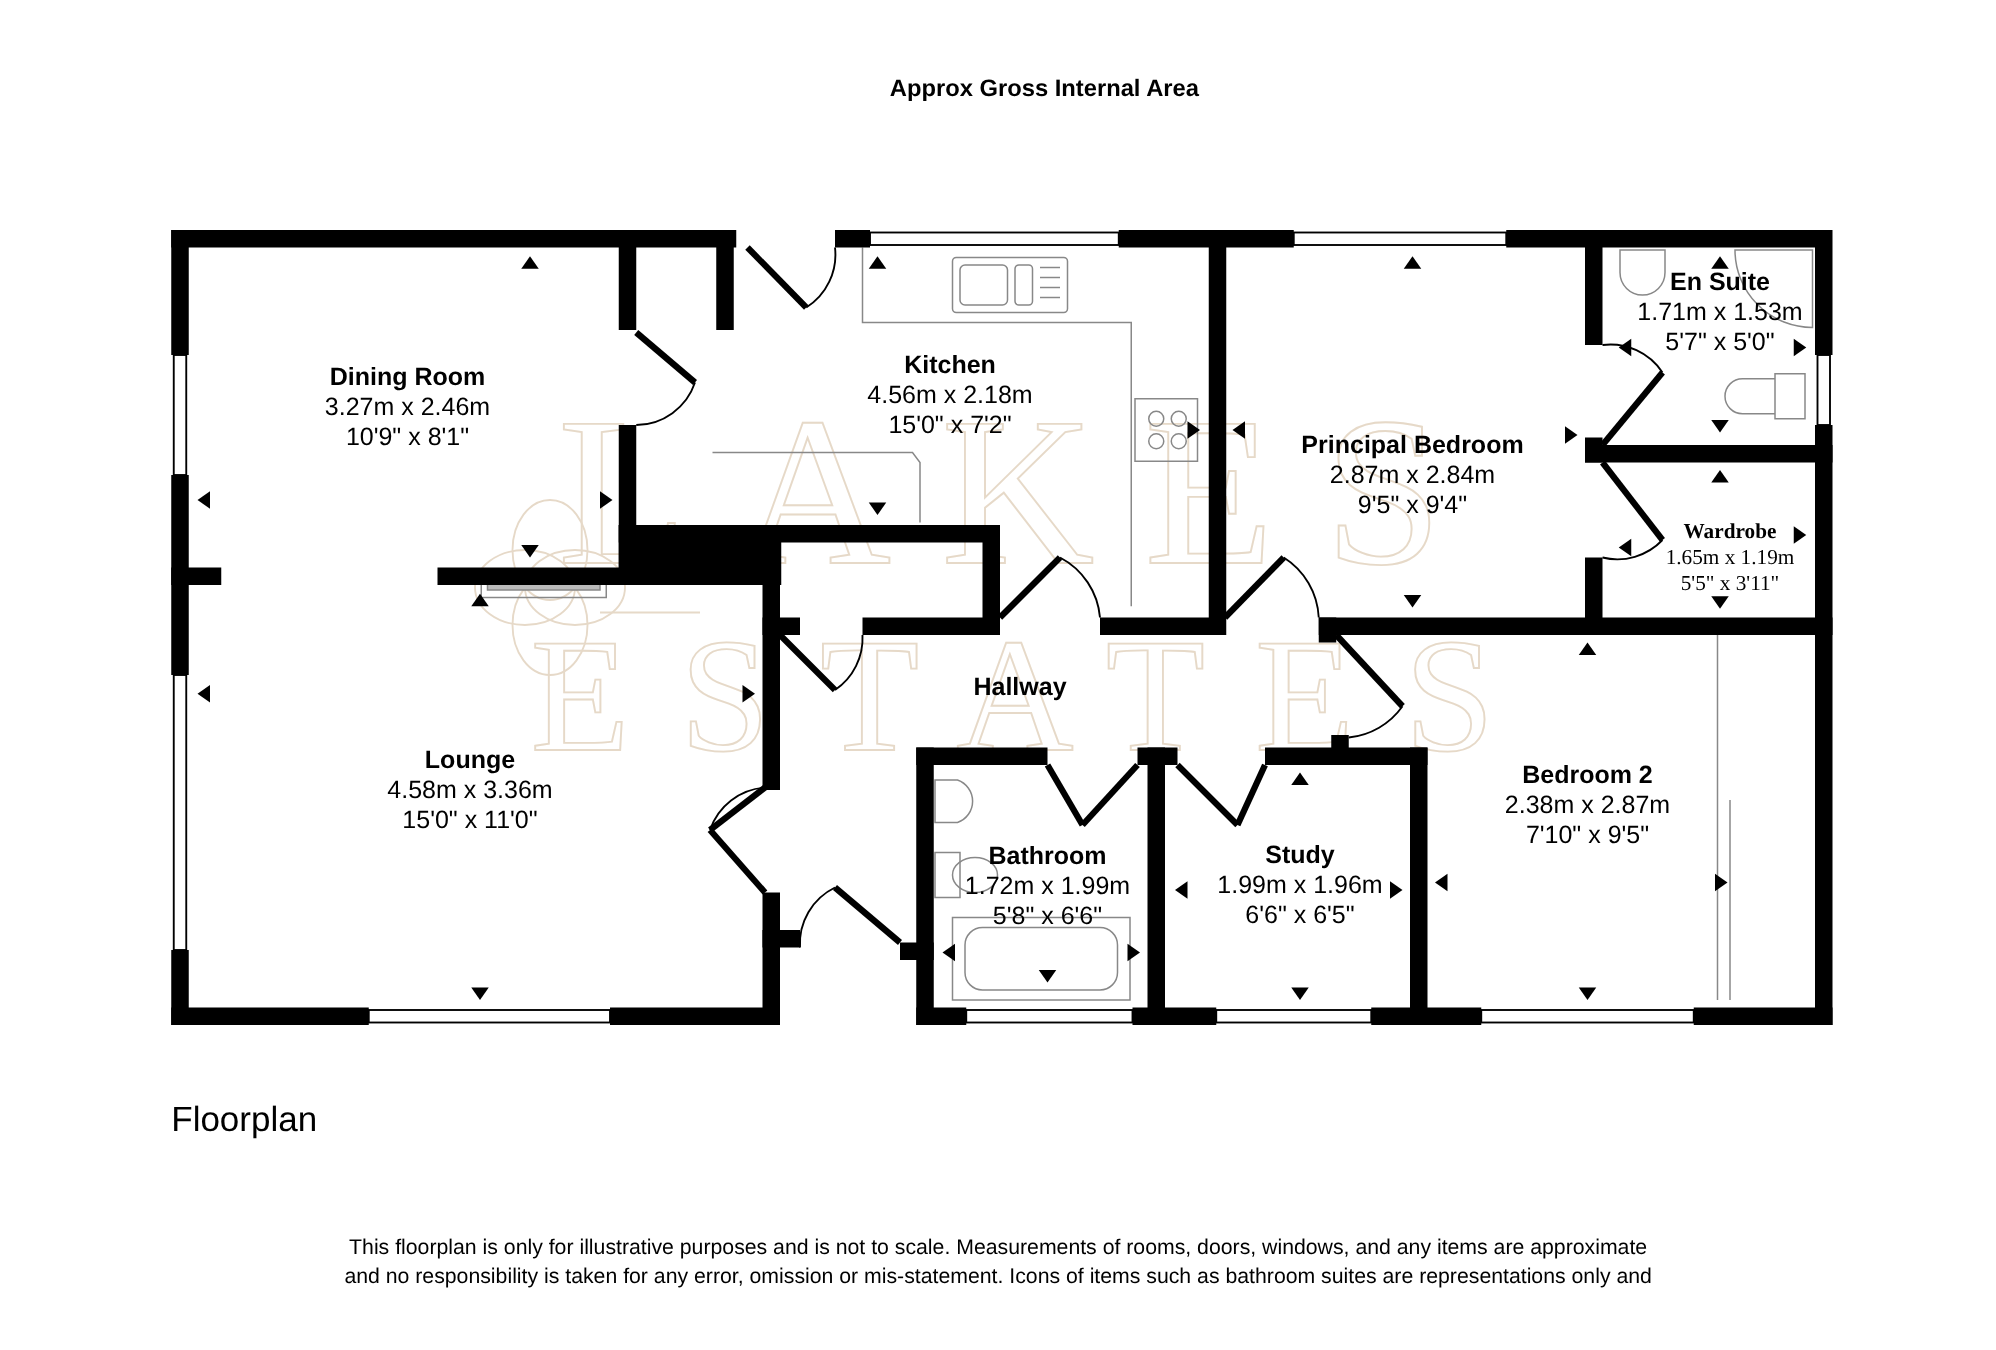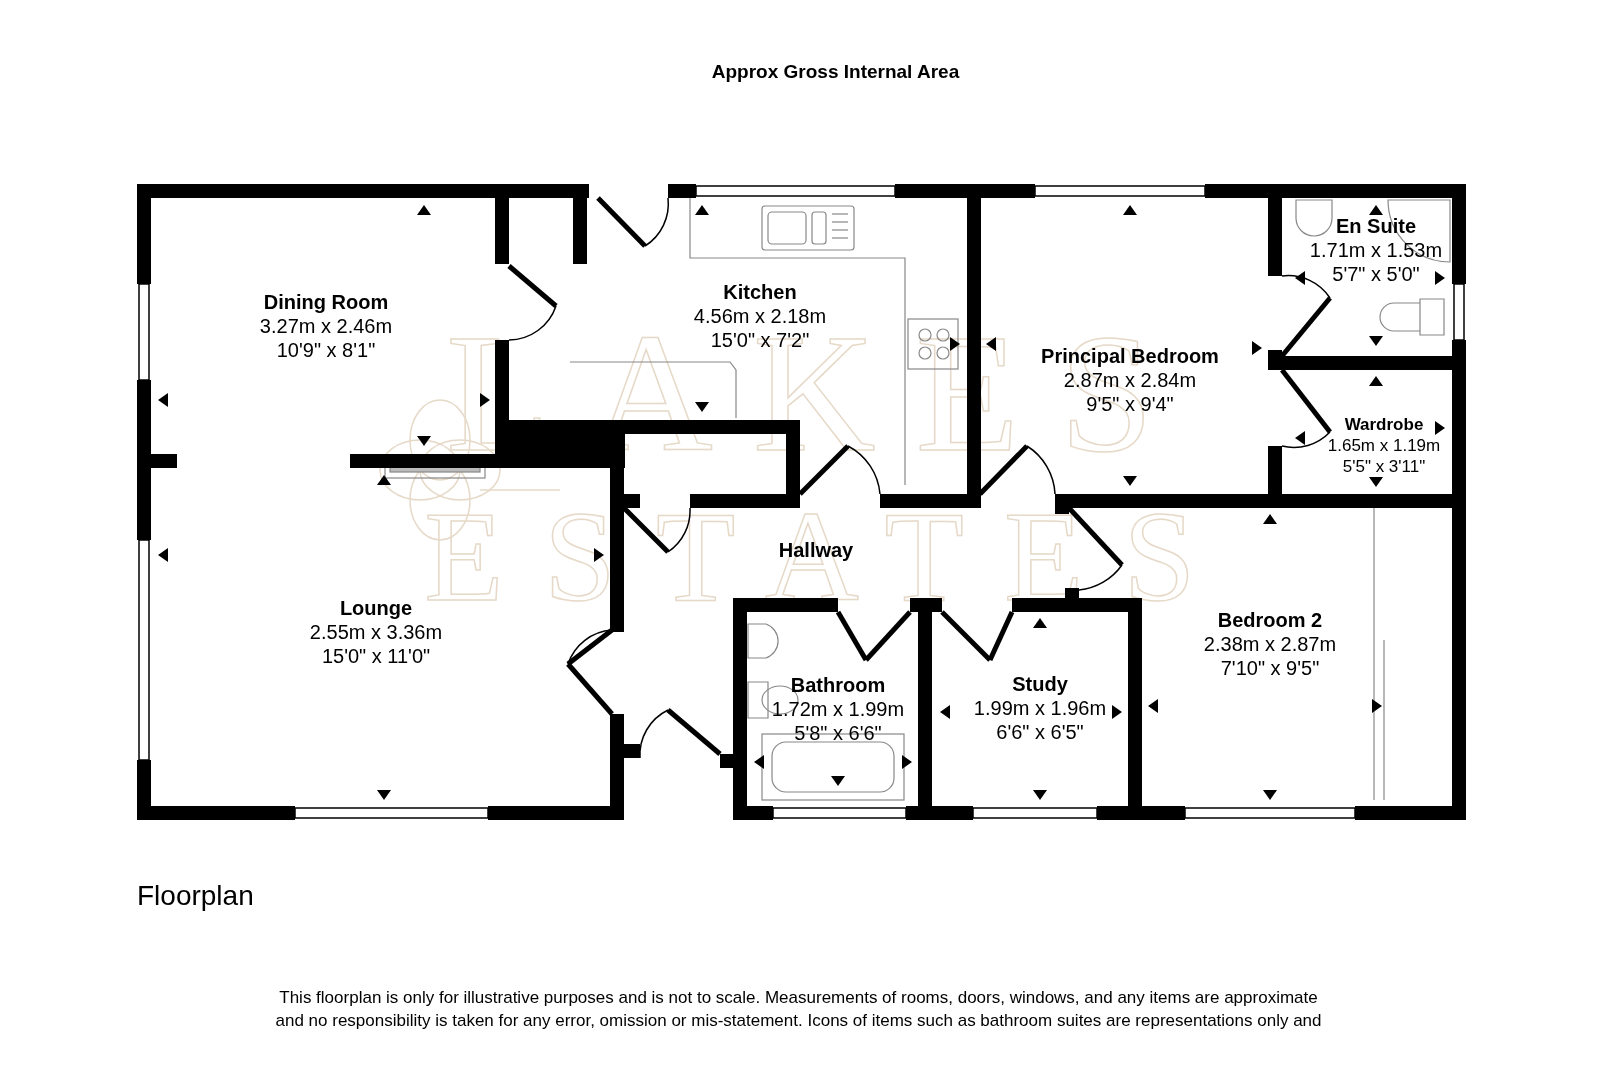--- a/index.html
+++ b/index.html
@@ -4,21 +4,21 @@
 <style>
   html, body { margin: 0; padding: 0; background: #ffffff; }
   body { width: 1597px; height: 1080px; position: relative; overflow: hidden;
          font-family: "Liberation Sans", sans-serif; color: #000; }
   .header { position: absolute; top: 60px; left: 0; width: 1597px; text-align: center;
             font-weight: bold; font-size: 19px; line-height: 23px; margin-left: 37px; }
   .plan { position: absolute; left: 0; top: 0; }
   .label { position: absolute; text-align: center; transform: translateX(-50%);
            font-size: 20px; line-height: 24px; white-space: nowrap; }
   .label .name { font-weight: bold; }
-  .label.small { font-size: 17px; line-height: 21px; }
+  .label.small { font-size: 17px; line-height: 21px; font-family: Liberation Serif, serif; }
   .plan-title { position: absolute; left: 137px; top: 880px; font-size: 28px; }
   .disclaimer { position: absolute; top: 986px; left: 0; width: 1597px; text-align: center;
                 font-size: 17px; line-height: 23px; }
   .disclaimer span { display: block; }
 </style>
 </head>
 <body>
 
 <div class="header">
   <div>Approx Gross Internal Area</div>
@@ -247,21 +247,21 @@
 <div class="label small" style="left:1384px; top:414px;">
   <div class="name">Wardrobe</div>
   <div>1.65m x 1.19m</div>
   <div>5'5" x 3'11"</div>
 </div>
 <div class="label" style="left:816px; top:538px;text-align:center;">
   <div class="name">Hallway</div>
 </div>
 <div class="label" style="left:376px; top:596px;">
   <div class="name">Lounge</div>
-  <div>2.55m x 3.36m</div>
+  <div>4.58m x 3.36m</div>
   <div>15'0" x 11'0"</div>
 </div>
 <div class="label" style="left:838px; top:673px;">
   <div class="name">Bathroom</div>
   <div>1.72m x 1.99m</div>
   <div>5'8" x 6'6"</div>
 </div>
 <div class="label" style="left:1040px; top:672px;">
   <div class="name">Study</div>
   <div>1.99m x 1.96m</div>

